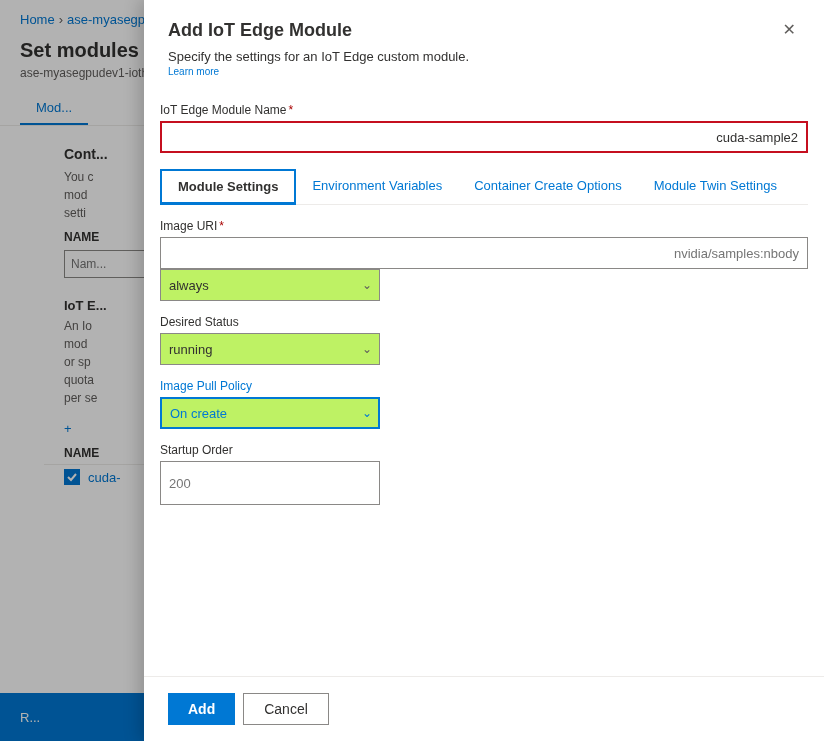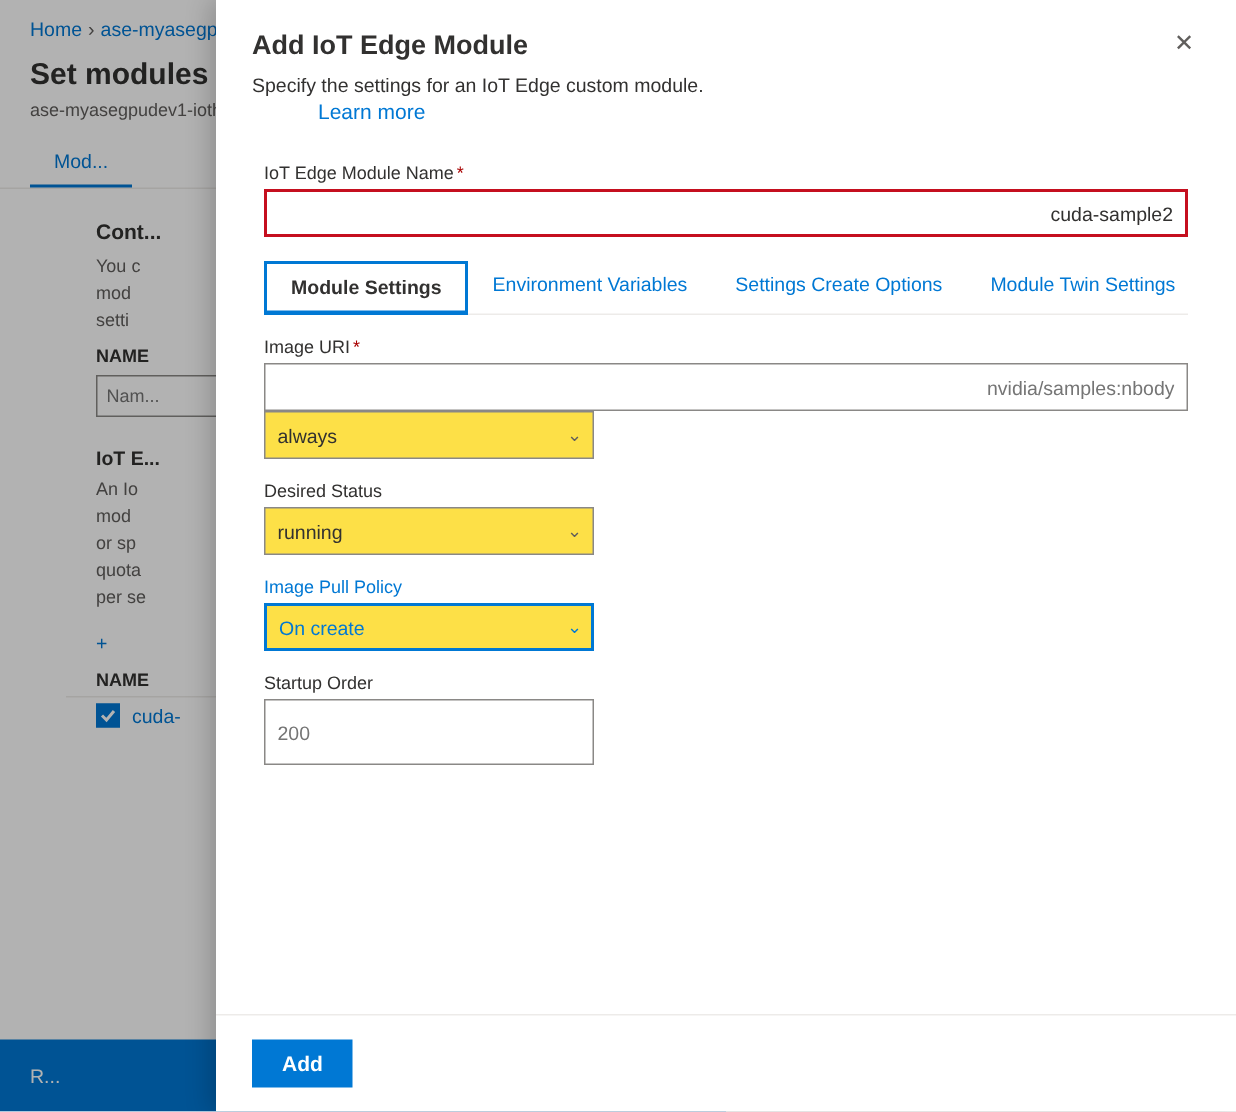--- a/index.html
+++ b/index.html
@@ -106,29 +106,28 @@
     }
 
     .modal-desc {
       padding: 8px 24px 0;
       font-size: 13px;
       color: #323130;
     }
 
     .modal-learn {
       padding: 2px 24px 12px;
-      font-size: 14px;
+      font-size: 10px;
       color: #0078d4;
       cursor: pointer;
       text-decoration: none;
-      margin-left: 44px;
     }
 
     .modal-body {
-      padding: 0 32px;
+      padding: 0 16px;
       flex: 1;
       overflow-y: auto;
     }
 
     .field-label {
       font-size: 12px;
       color: #323130;
       margin-bottom: 4px;
       margin-top: 14px;
     }
@@ -146,21 +145,21 @@
       color: #323130;
       outline: none;
       text-align: right;
     }
     .text-input.highlighted {
       border: 2px solid #c50f1f;
     }
 
     .tabs-row {
       display: flex;
-      align-items: flex-start;
+      align-items: center;
       margin-top: 16px;
       border-bottom: 1px solid #edebe9;
       gap: 0;
     }
 
     .tab-item {
       padding: 8px 16px;
       font-size: 13px;
       color: #605e5c;
       cursor: pointer;
@@ -184,21 +183,21 @@
       width: 220px;
     }
 
     .select-control {
       width: 100%;
       height: 32px;
       border: 1px solid #8a8886;
       padding: 4px 32px 4px 8px;
       font-size: 13px;
       color: #323130;
-      background: #fde047;
+      background: #bef264;
       appearance: none;
       -webkit-appearance: none;
       cursor: pointer;
       outline: none;
     }
 
     .select-chevron {
       position: absolute;
       right: 8px;
       top: 50%;
@@ -440,21 +439,21 @@
       <span>IoT Edge Module Name</span><span class="required">*</span>
     </div>
     <div class="modal-name-input-wrapper">
       <input class="text-input highlighted" type="text" value="cuda-sample2" style="">
     </div>
 
     
     <div class="tabs-row">
       <div class="tab-item active">Module Settings</div>
       <div class="tab-item link-style">Environment Variables</div>
-      <div class="tab-item link-style">Settings Create Options</div>
+      <div class="tab-item link-style">Container Create Options</div>
       <div class="tab-item link-style">Module Twin Settings</div>
     </div>
 
     
     <div class="field-label">
       <span>Image URI</span><span class="required">*</span>
     </div>
     <input class="text-input" type="text" placeholder="nvidia/samples:nbody" style="">
 
     
@@ -489,14 +488,15 @@
     </div>
 
     
     <div class="field-label">Startup Order</div>
     <input class="startup-input" type="text" placeholder="200" style="">
 
   </div>
 
   <div class="modal-footer">
     <button class="btn-primary">Add</button>
+    <button class="btn-secondary">Cancel</button>
   </div>
 </div>
 
 </body></html>

